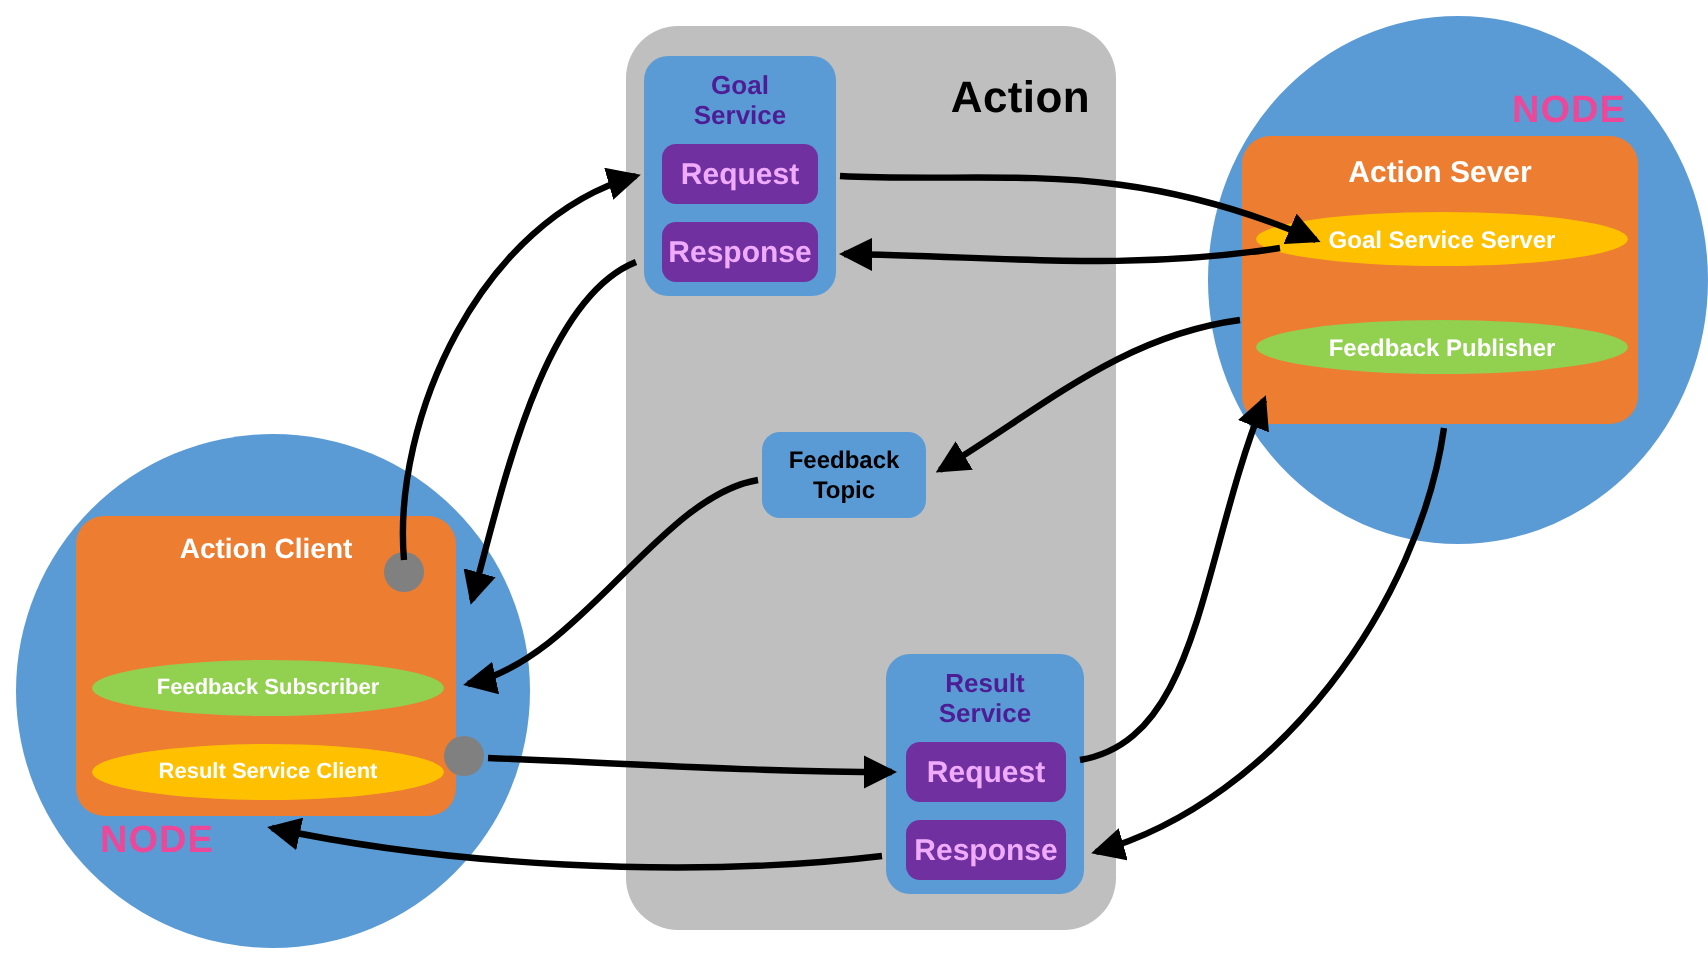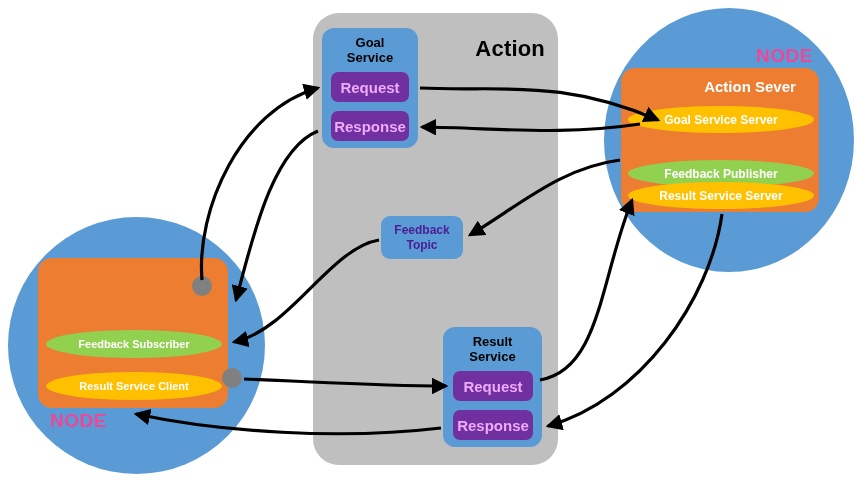--- a/index.html
+++ b/index.html
@@ -99,21 +99,20 @@
     height: 144px;
   }
   .panel-title {
     position: absolute;
     width: 100%;
     text-align: center;
     font-size: 14px;
     font-weight: bold;
     color: #ffffff;
     top: 8px;
-    padding-left: 30px;
   }
   #action-server-panel .panel-title { font-size: 15px; top: 10px; }
 
   
   .pill {
     position: absolute;
     display: flex;
     align-items: center;
     justify-content: center;
     border-radius: 50%;
@@ -155,21 +154,21 @@
     height: 120px;
   }
   .service-title {
     position: absolute;
     left: 0;
     top: 7px;
     width: 100%;
     text-align: center;
     font-size: 13px;
     font-weight: bold;
-    color: #000000;
+    color: #4c1d95;
     line-height: 15px;
   }
   .msg-box {
     position: absolute;
     background: #7030a0;
     border-radius: 7px;
     display: flex;
     align-items: center;
     justify-content: center;
     font-size: 15px;
@@ -191,21 +190,21 @@
     background: #5b9bd5;
     border-radius: 9px;
     display: flex;
     align-items: center;
     justify-content: center;
     z-index: 16;
   }
   #feedback-topic-box .topic-label {
     font-size: 12px;
     font-weight: bold;
-    color: #4c1d95;
+    color: #000000;
     text-align: center;
     line-height: 15px;
   }
 
   
   .junction-dot {
     position: absolute;
     width: 20px;
     height: 20px;
     border-radius: 50%;
@@ -220,32 +219,32 @@
 
 <div id="stage">
 
   <div class="action-container"></div>
   <div class="action-title">Action</div>
 
   <div class="node-circle" id="node-client-circle"></div>
   <div class="node-label" id="node-client-label">NODE</div>
 
   <div class="action-panel" id="action-client-panel">
+    <div class="panel-title">Action Client</div>
     <div class="pill yellow" id="pill-result-client">Result Service Client</div>
     <div class="pill green" id="pill-feedback-sub">Feedback Subscriber</div>
   </div>
 
   <div class="node-circle" id="node-server-circle"></div>
   <div class="node-label" id="node-server-label">NODE</div>
 
   <div class="action-panel" id="action-server-panel">
     <div class="panel-title">Action Sever</div>
     <div class="pill yellow" id="pill-goal-server">Goal Service Server</div>
     <div class="pill green" id="pill-feedback-pub">Feedback Publisher</div>
-    <div class="pill yellow" id="pill-result-server">Result Service Server</div>
   </div>
 
   <div class="service-box" id="goal-service-box">
     <div class="service-title">
       <span>Goal</span><br>
       <span>Service</span>
     </div>
     <div class="msg-box msg-request">Request</div>
     <div class="msg-box msg-response">Response</div>
   </div>

